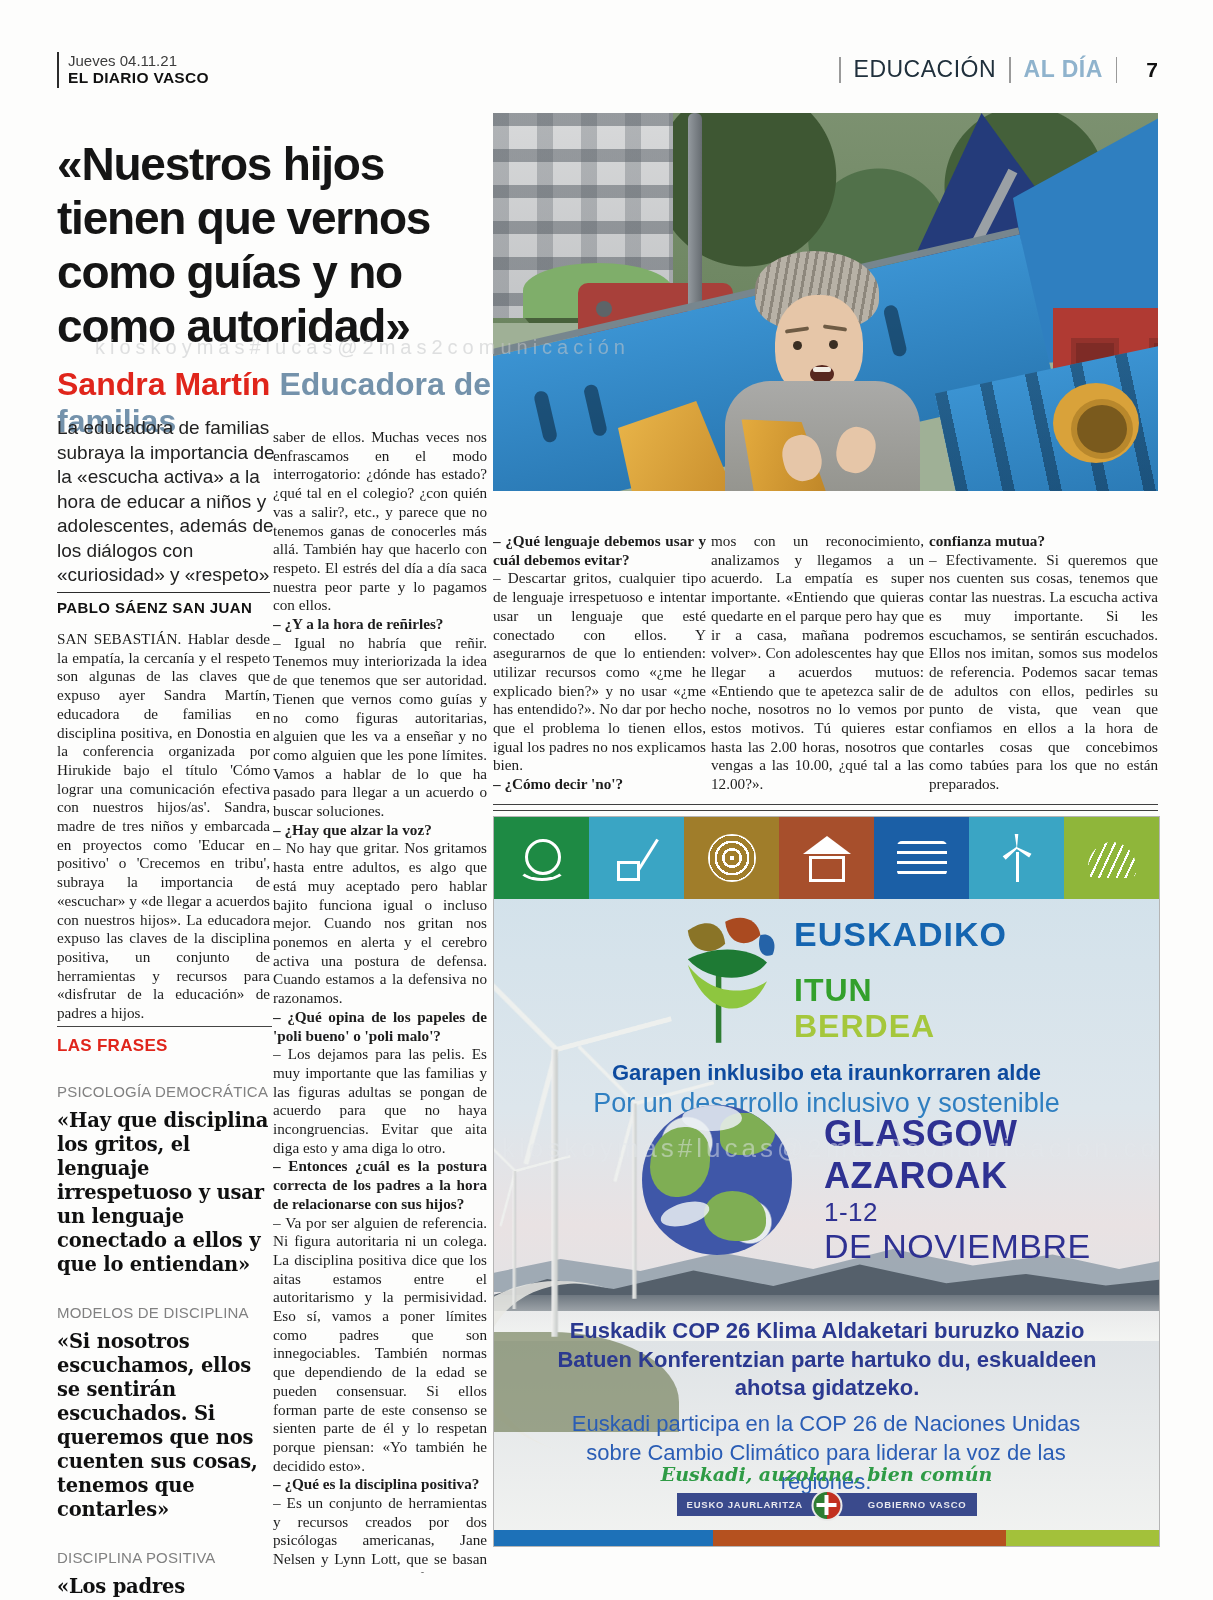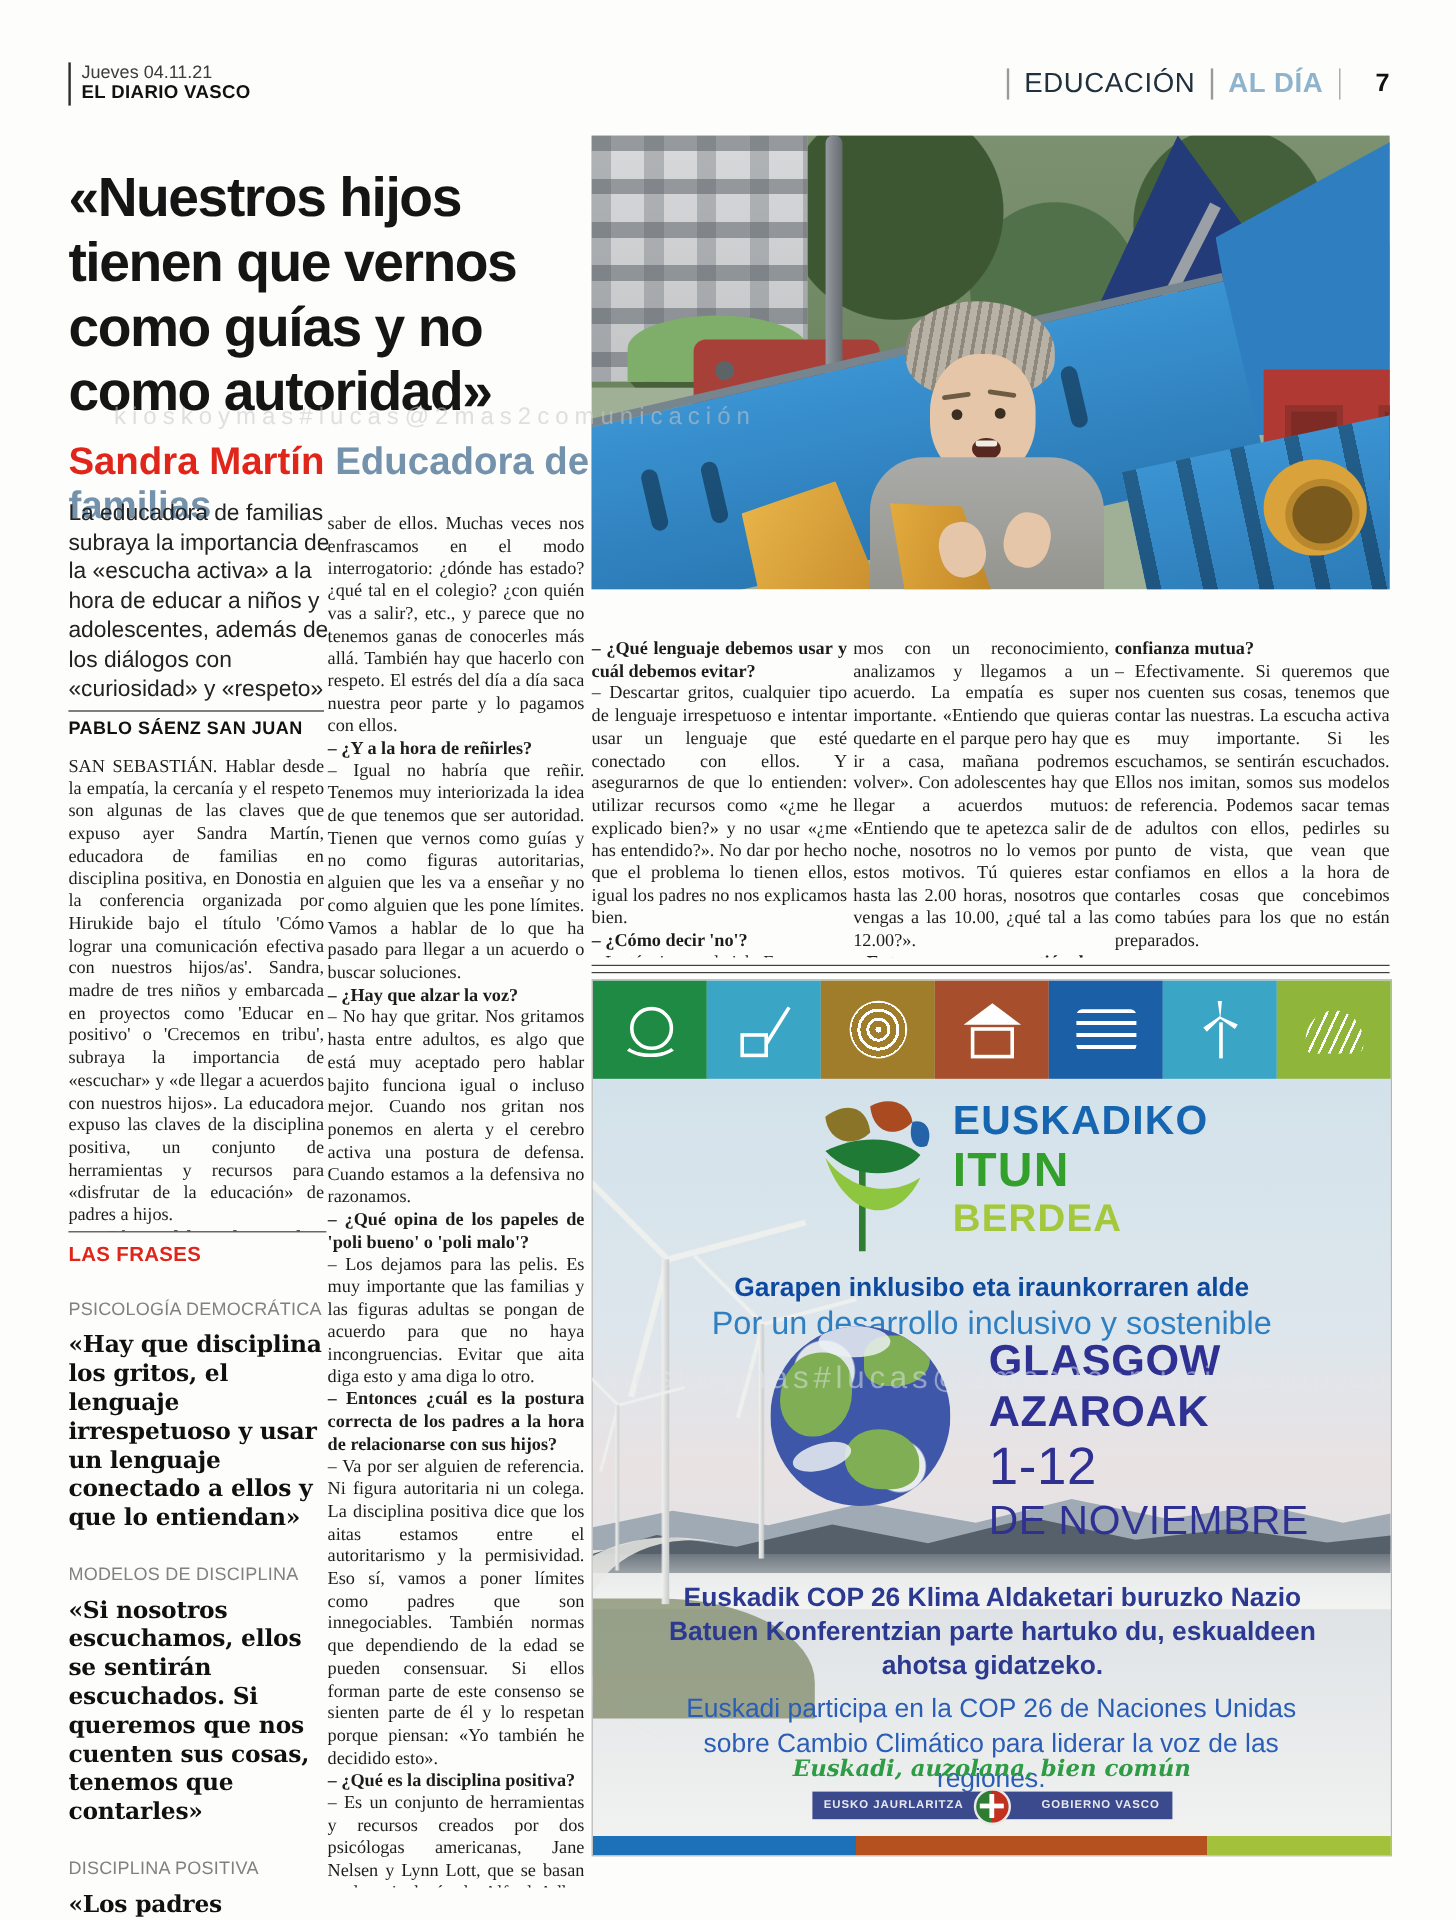--- a/index.html
+++ b/index.html
@@ -136,37 +136,37 @@
   .mt1{position:absolute;left:0;right:0;top:436px;height:58px;background:#55606b;
        clip-path:polygon(0 72%,8% 45%,18% 62%,30% 30%,42% 57%,55% 20%,68% 52%,80% 36%,92% 56%,100% 46%,100% 100%,0 100%);}
   .fog{position:absolute;left:0;right:0;top:478px;height:46px;background:linear-gradient(180deg,rgba(250,250,248,.15),#f3f4f2);}
   .road{position:absolute;left:-36px;top:468px;width:230px;height:170px;border-radius:50%;
         border-left:26px solid #e9e9e4;transform:rotate(16deg);opacity:.85;}
   .adgrass{position:absolute;left:0;top:515px;width:185px;height:100px;background:#6f7b55;border-radius:0 70% 0 0;opacity:.65;}
   
   .leaf{position:absolute;left:170px;top:96px;width:118px;height:132px;z-index:3;}
   .adlogo{position:absolute;left:300px;top:98px;z-index:3;font-weight:700;letter-spacing:1px;line-height:1.12;}
   .adlogo .l1{font-size:34px;color:#1565b0;}
-  .adlogo .l2{font-size:40px;color:#33a02c;}
+  .adlogo .l2{font-size:32px;color:#33a02c;margin-top:20px;}
   .adlogo .l3{font-size:32px;color:#a5c73c;}
   .slogan-eu{position:absolute;left:0;width:100%;top:243px;text-align:center;font-weight:700;font-size:22px;color:#0d4a9e;z-index:3;}
   .slogan-es{position:absolute;left:0;width:100%;top:271px;text-align:center;font-size:27px;color:#2f7fc1;z-index:3;}
   .globe{position:absolute;left:148px;top:288px;width:150px;height:150px;border-radius:50%;overflow:hidden;
          background:radial-gradient(circle at 30% 25%,#dfe5e8 0 16%,transparent 17%),
                     radial-gradient(circle at 72% 78%,#e8ecef 0 13%,transparent 14%),#3f57a8;z-index:3;}
   .gb{position:absolute;background:#7fae54;}
   .gb1{left:8px;top:22px;width:60px;height:70px;border-radius:60% 40% 55% 45%;}
   .gb2{left:78px;top:8px;width:55px;height:42px;border-radius:45% 55% 60% 40%;}
   .gb3{left:62px;top:86px;width:62px;height:50px;border-radius:50% 60% 40% 55%;}
   .gw{position:absolute;background:rgba(235,240,243,.85);}
   .gw1{left:40px;top:0;width:60px;height:26px;border-radius:50%;}
   .gw2{left:18px;top:98px;width:50px;height:22px;border-radius:50%;transform:rotate(-15deg);}
   .glasgow{position:absolute;left:330px;top:296px;z-index:3;color:#2e3192;line-height:1.16;letter-spacing:.5px;}
   .glasgow .g1,.glasgow .g2{font-size:36px;font-weight:700;}
-  .glasgow .g3{font-size:44px;font-weight:400;}
+  .glasgow .g3{font-size:26px;font-weight:400;}
   .glasgow .g4{font-size:34px;font-weight:400;}
   .adtxt-eu{position:absolute;left:38px;width:590px;top:500px;text-align:center;z-index:3;
             font-weight:700;font-size:22px;line-height:1.3;color:#2b3990;}
   .adtxt-es{position:absolute;left:52px;width:560px;top:592px;text-align:center;z-index:3;
             font-size:22px;line-height:1.32;color:#2a5db5;}
   .tagline{position:absolute;left:0;width:100%;top:646px;text-align:center;z-index:3;
            font-family:"DejaVu Serif",serif;font-style:italic;font-weight:700;font-size:19px;color:#2e9b45;}
   .govbar{position:absolute;left:50%;top:676px;transform:translateX(-50%);width:300px;height:23px;z-index:3;
           background:#3a4a8c;display:flex;align-items:center;justify-content:space-between;padding:0 10px;box-sizing:border-box;}
   .govbar span{color:#e8e8ee;font-size:9.5px;font-weight:700;letter-spacing:.8px;}

